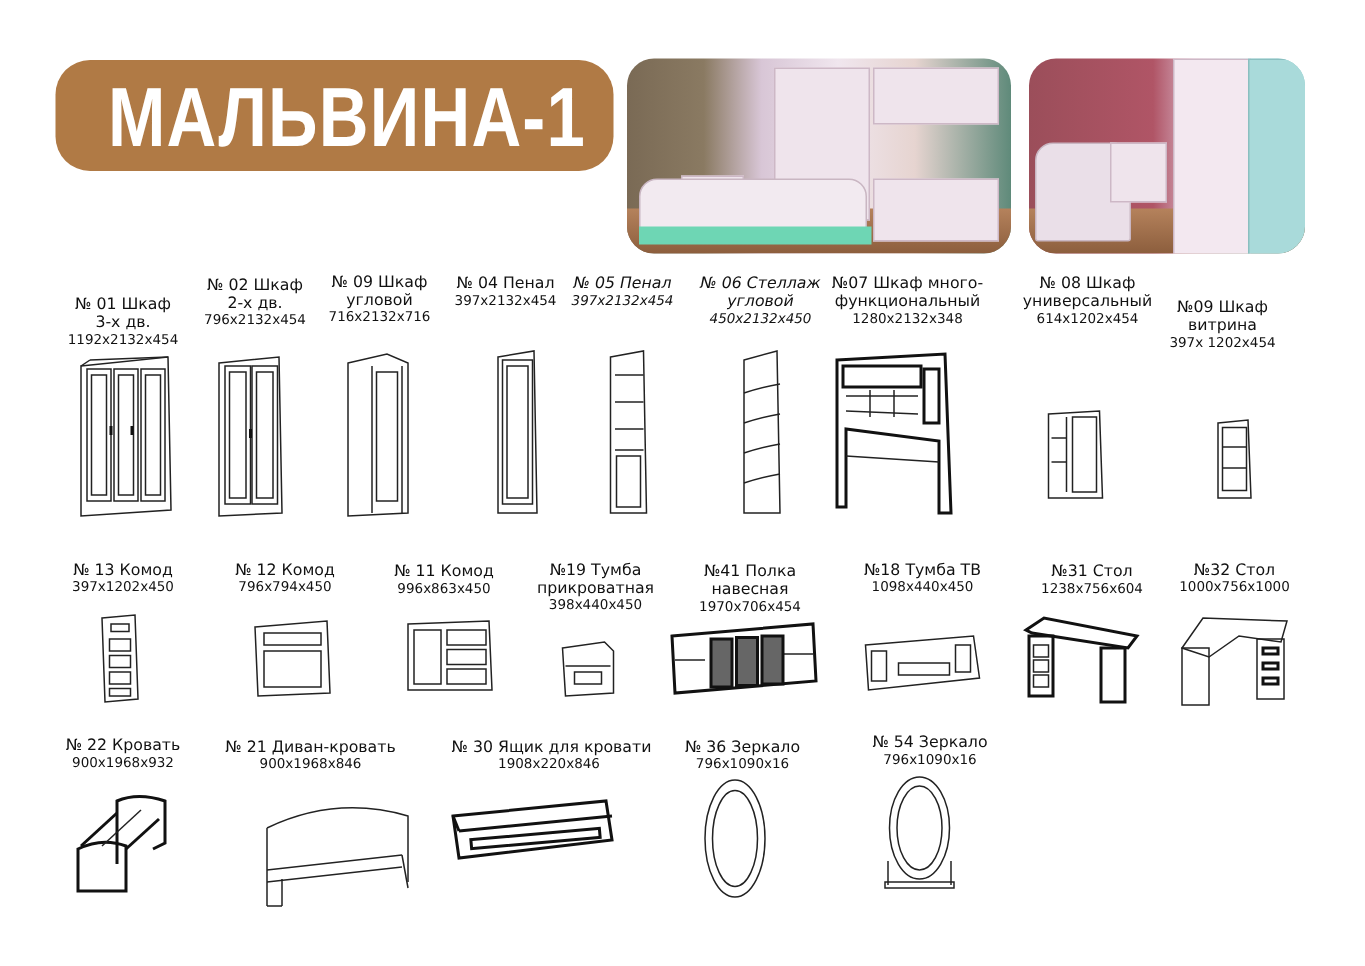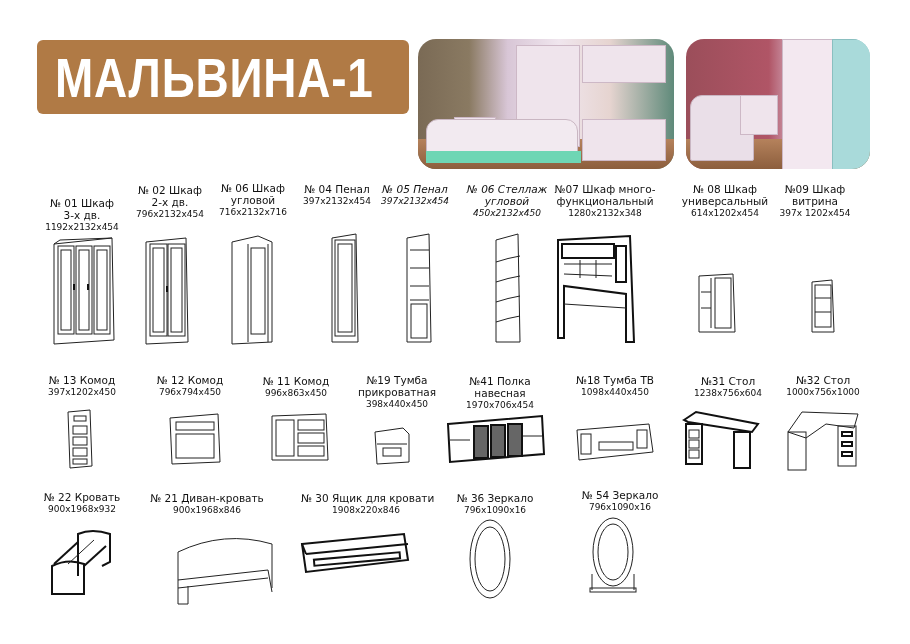--- a/index.html
+++ b/index.html
@@ -1,17 +1,17 @@
 <!DOCTYPE html>
 <html><head>
 <meta charset="utf-8">
 <style>
   html,body{margin:0;padding:0;}
   body{width:910px;height:644px;background:#ffffff;position:relative;overflow:hidden;font-family:"DejaVu Sans",sans-serif;color:#111;}
-  .banner{position:absolute;left:37px;top:40px;width:372px;height:74px;background:#b07a45;border-radius:6px;display:flex;align-items:center;justify-content:flex-end;}
+  .banner{position:absolute;left:37px;top:40px;width:372px;height:74px;background:#b07a45;border-radius:23px;display:flex;align-items:center;justify-content:flex-start;}
   .banner-title{color:#fff;font-family:"Liberation Sans",sans-serif;font-weight:bold;font-size:56px;letter-spacing:1px;transform:scaleX(0.82);white-space:nowrap;}
   .photo{position:absolute;border-radius:18px;overflow:hidden;}
   .photo1{left:418px;top:39px;width:256px;height:130px;background:linear-gradient(90deg,#7a6a55 0%,#8a7a62 20%,#d8c6d6 35%,#f0e6ee 55%,#e6d4d0 75%,#5f8a7a 100%);}
   .photo2{left:686px;top:39px;width:184px;height:130px;background:linear-gradient(90deg,#9b4e5a 0%,#b05566 45%,#d7b2c4 60%,#bde0e2 80%,#8ec7c8 100%);}
   .photo .floor{position:absolute;left:0;right:0;bottom:0;height:30px;background:linear-gradient(180deg,#b5825c,#8c5e3d);}
   .photo .bed{position:absolute;background:#f2eaf0;border:1px solid #c9b6c2;border-radius:12px 12px 2px 2px;}
   .photo .wardrobe{position:absolute;background:#efe4ec;border:1px solid #cdb8c6;}
   .photo .bedbase{position:absolute;background:#6ed6b4;}
   .item{position:absolute;text-align:center;line-height:12px;}
   .item .name{font-size:10.5px;display:block;white-space:nowrap;}
@@ -49,21 +49,21 @@
   <span class="name">№ 01 Шкаф</span>
   <span class="name">3-х дв.</span>
   <span class="dims">1192x2132x454</span>
 </div>
 <div class="item" style="left:125px;top:184px;width:90px;">
   <span class="name">№ 02 Шкаф</span>
   <span class="name">2-х дв.</span>
   <span class="dims">796x2132x454</span>
 </div>
 <div class="item" style="left:208px;top:182px;width:90px;">
-  <span class="name">№ 06 Шкаф</span>
+  <span class="name">№ 09 Шкаф</span>
   <span class="name">угловой</span>
   <span class="dims">716x2132x716</span>
 </div>
 <div class="item" style="left:292px;top:183px;width:90px;">
   <span class="name">№ 04 Пенал</span>
   <span class="dims">397x2132x454</span>
 </div>
 <div class="item" style="left:370px;top:183px;width:90px;font-style:italic;">
   <span class="name">№ 05 Пенал</span>
   <span class="dims">397x2132x454</span>
@@ -76,21 +76,21 @@
 <div class="item" style="left:550px;top:183px;width:110px;">
   <span class="name">№07 Шкаф много-</span>
   <span class="name">функциональный</span>
   <span class="dims">1280x2132x348</span>
 </div>
 <div class="item" style="left:680px;top:183px;width:90px;">
   <span class="name">№ 08 Шкаф</span>
   <span class="name">универсальный</span>
   <span class="dims">614x1202x454</span>
 </div>
-<div class="item" style="left:770px;top:183px;width:90px;">
+<div class="item" style="left:770px;top:199px;width:90px;">
   <span class="name">№09 Шкаф</span>
   <span class="name">витрина</span>
   <span class="dims">397x 1202x454</span>
 </div>
 
 <svg class="draw" style="left:52px;top:234px" width="64" height="112">
   <polygon class="l" points="2,10 60,4 62,106 2,110"></polygon>
   <line class="l" x1="2" y1="10" x2="8" y2="6"></line>
     <line class="l" x1="8" y1="6" x2="60" y2="4"></line>
   <rect class="l" x="6" y="12" width="16" height="88"></rect>

